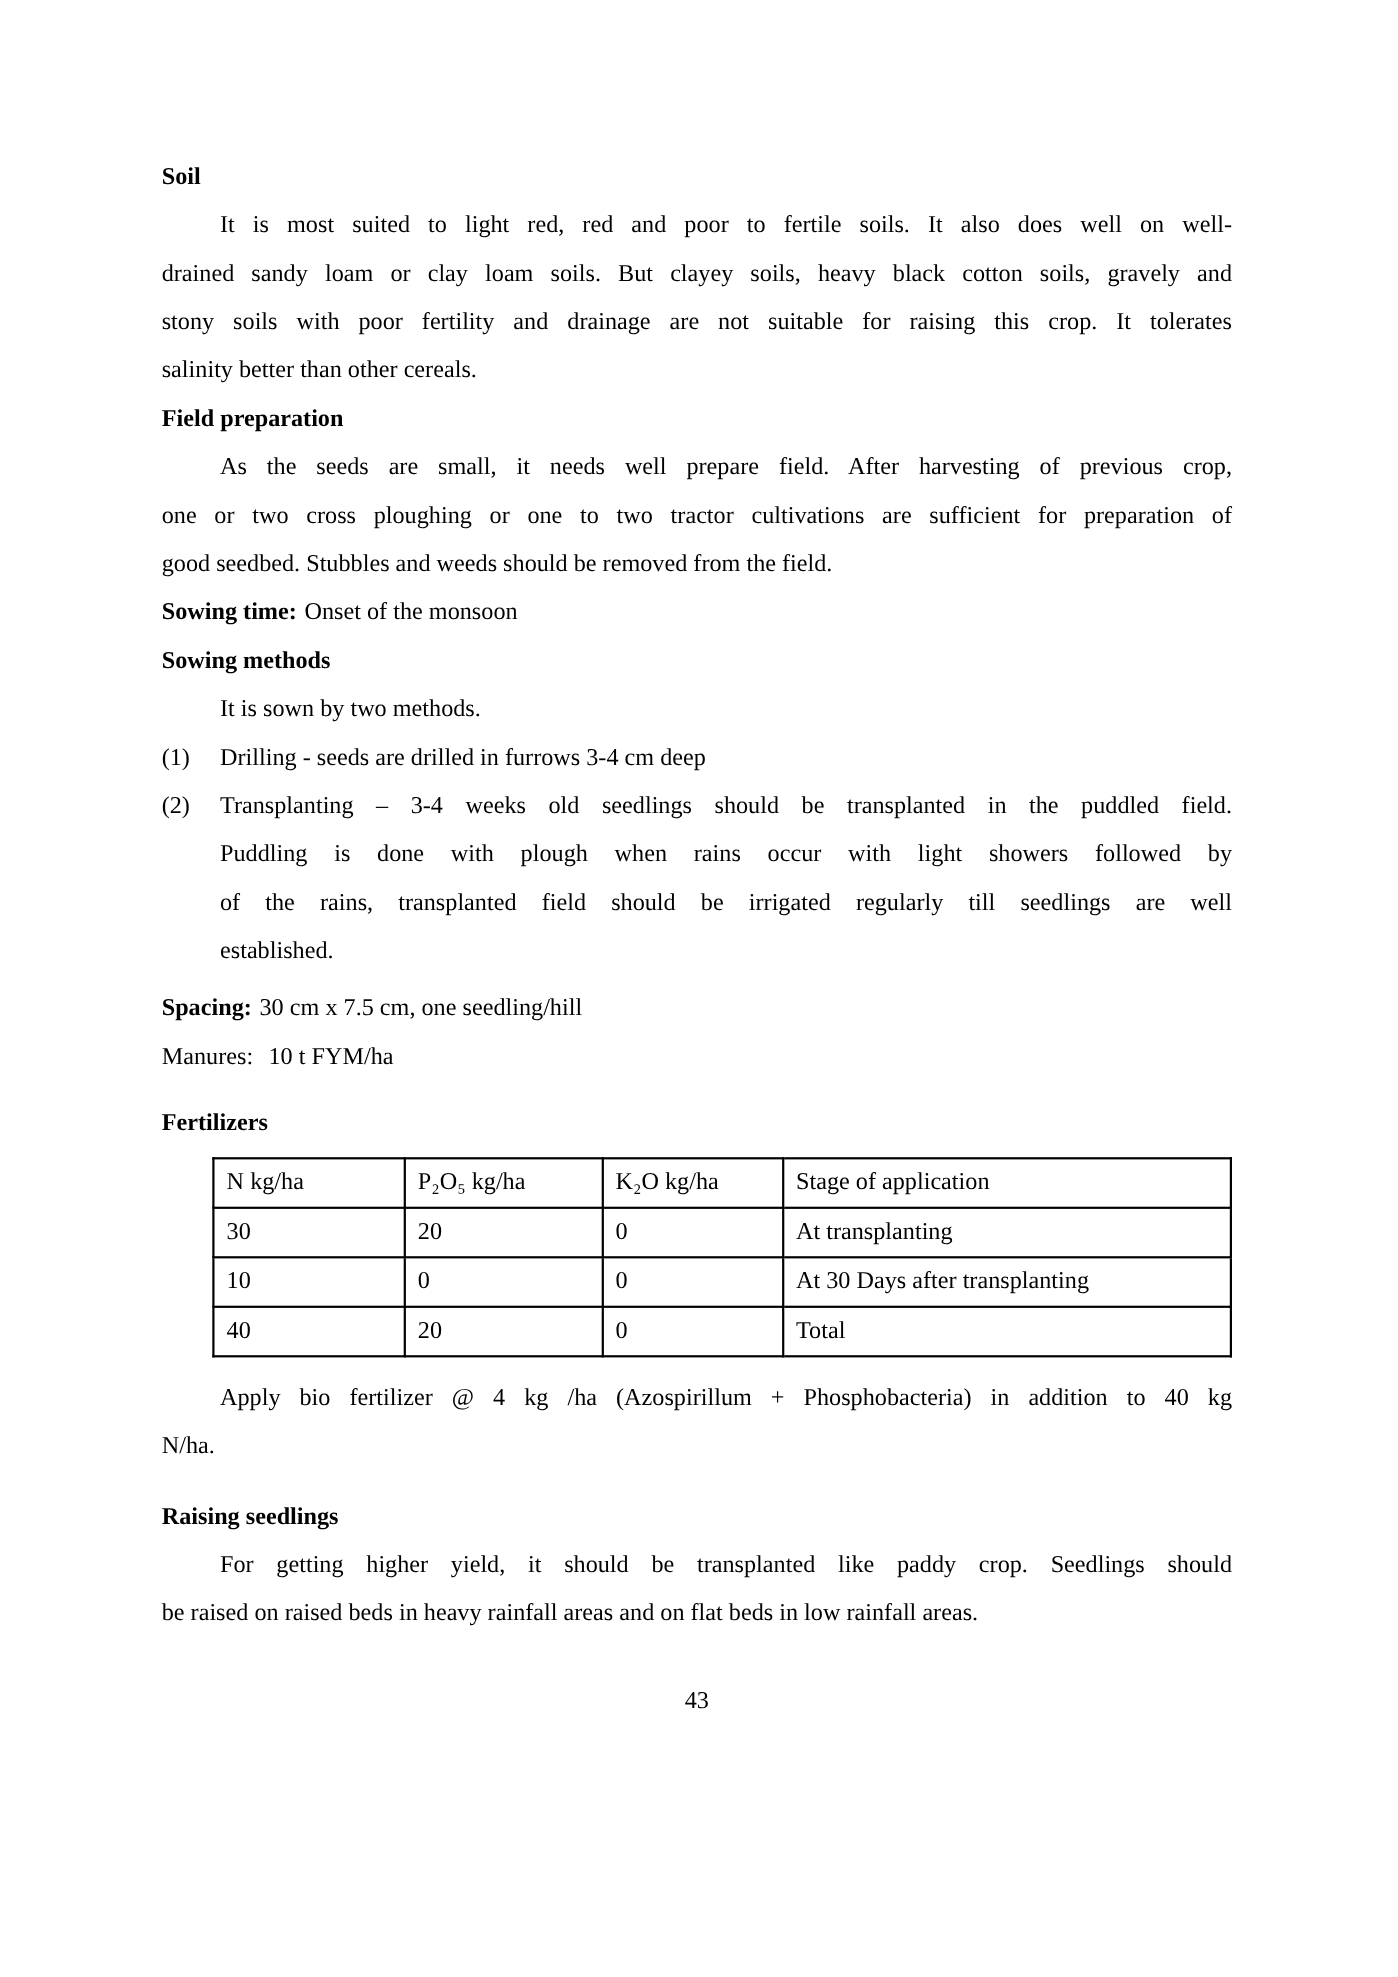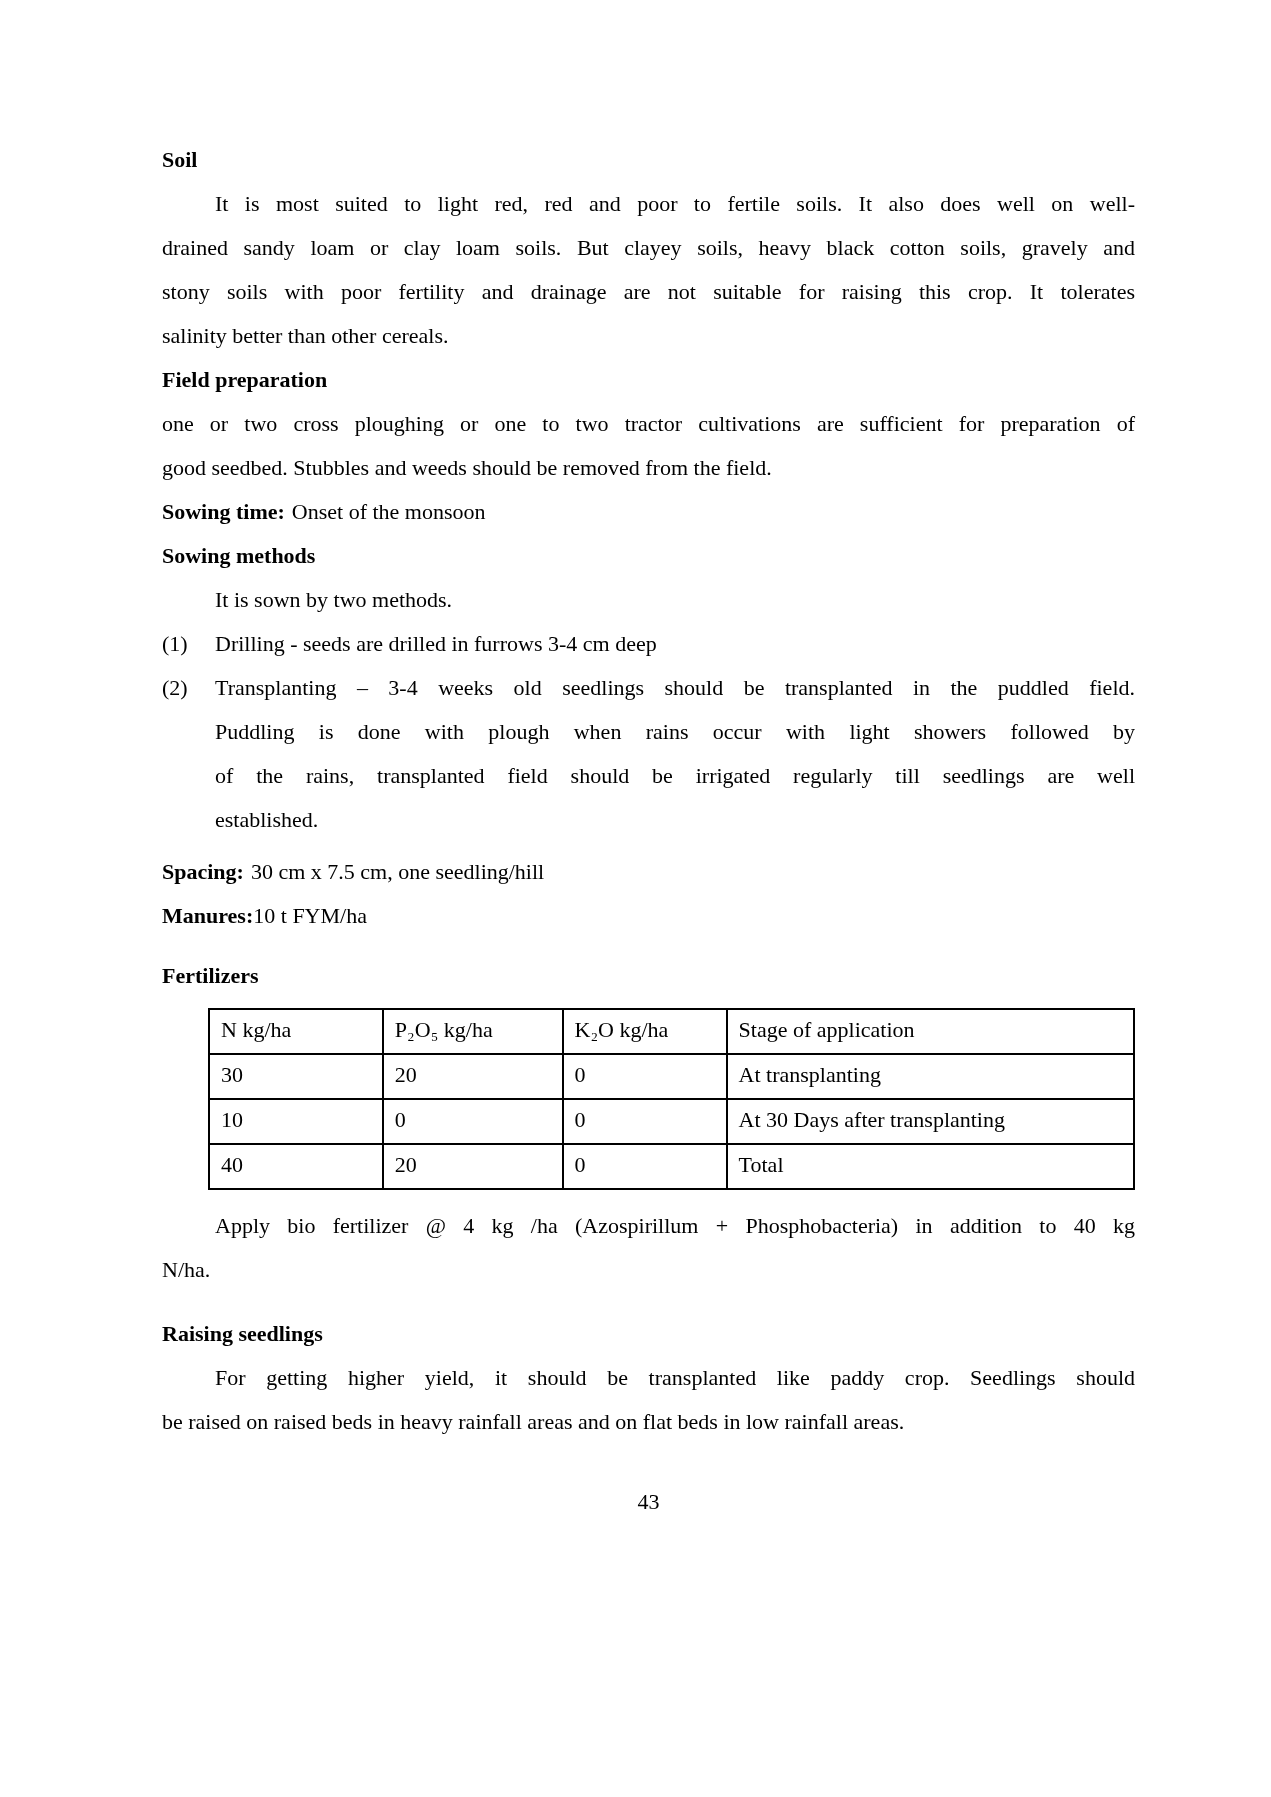--- a/index.html
+++ b/index.html
@@ -10,31 +10,31 @@
     font-family: "Liberation Serif", "DejaVu Serif", serif;
     color: #000000;
   }
   .page {
     position: absolute; inset: 0;
     background: #ffffff;
     overflow: hidden;
   }
   .content {
     position: absolute;
-    left: 162px; top: 138px;
+    left: 147px; top: 138px;
     width: 973px;
     font-size: 22px;
     line-height: 44px;
   }
   .heading { font-weight: bold; }
   .line { white-space: normal; }
   .j { text-align: justify; text-align-last: justify; }
   .indent { text-indent: 53px; }
   .lbl { font-weight: bold; margin-right: 7px; text-align: right; }
-  .lbl-wide { font-weight: bold; }
+  .lbl-wide { font-weight: normal; margin-right: 14px; }
   .method { display: flex; }
   .method .marker { width: 53px; flex: none; }
   .method .method-lines { flex: 1 1 auto; min-width: 0; }
   .mt8  { margin-top: 8px; }
   .mt14 { margin-top: 14px; }
   .mt16 { margin-top: 16px; }
   .mt20 { margin-top: 20px; }
   .mt36 { margin-top: 36px; }
   table.fert {
     border-collapse: collapse;
@@ -67,20 +67,21 @@
     <div>
       <div class="line j indent">It is most suited to light red, red and poor to fertile soils. It also does well on well-</div>
       <div class="line j">drained sandy loam or clay loam soils. But clayey soils, heavy black cotton soils, gravely and</div>
       <div class="line j">stony soils with poor fertility and drainage are not suitable for raising this crop. It tolerates</div>
       <div class="line">salinity better than other cereals.</div>
     </div>
 
     <div class="heading">Field preparation</div>
 
     <div>
+      <div class="line j indent">As the seeds are small, it needs well prepare field. After harvesting of previous crop,</div>
       <div class="line j">one  or two cross ploughing or one to two tractor cultivations are sufficient for preparation of</div>
       <div class="line">good seedbed. Stubbles and weeds should be removed from the field.</div>
     </div>
 
     <div class="line">
       <span class="lbl">Sowing time:</span><span>Onset of the monsoon</span>
     </div>
 
 
     <div class="heading">Sowing methods</div>

